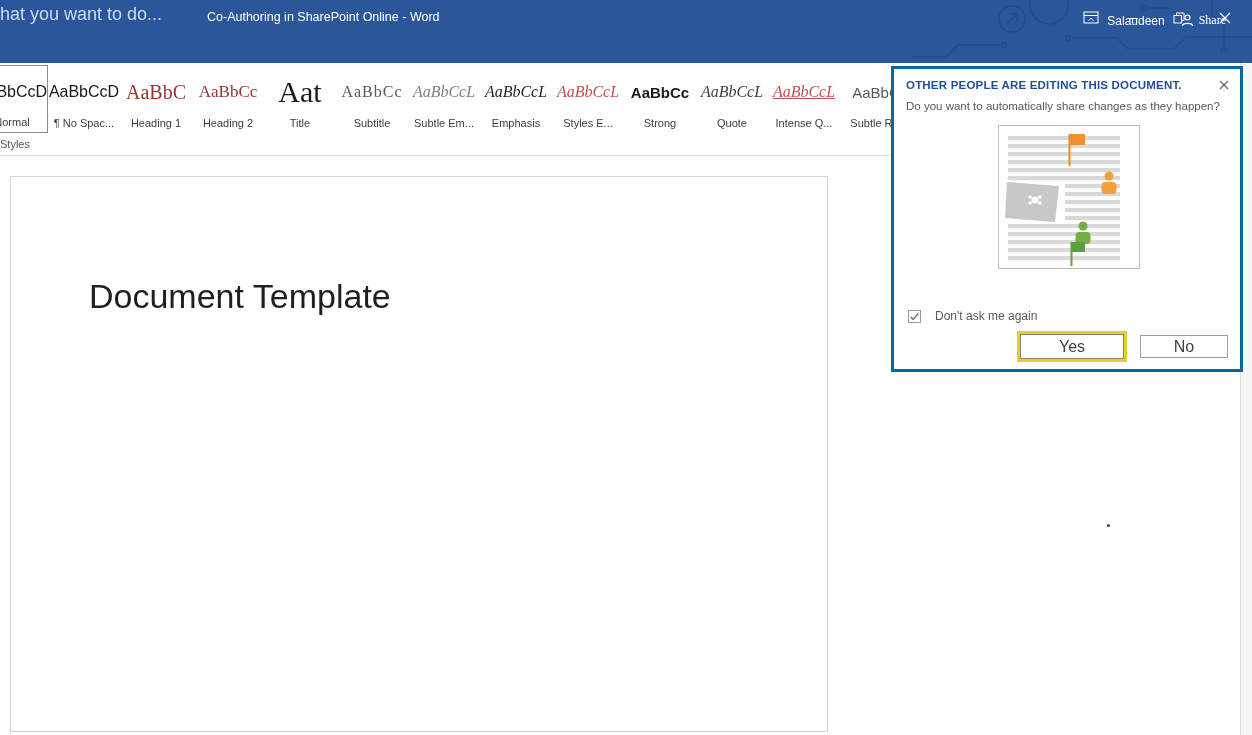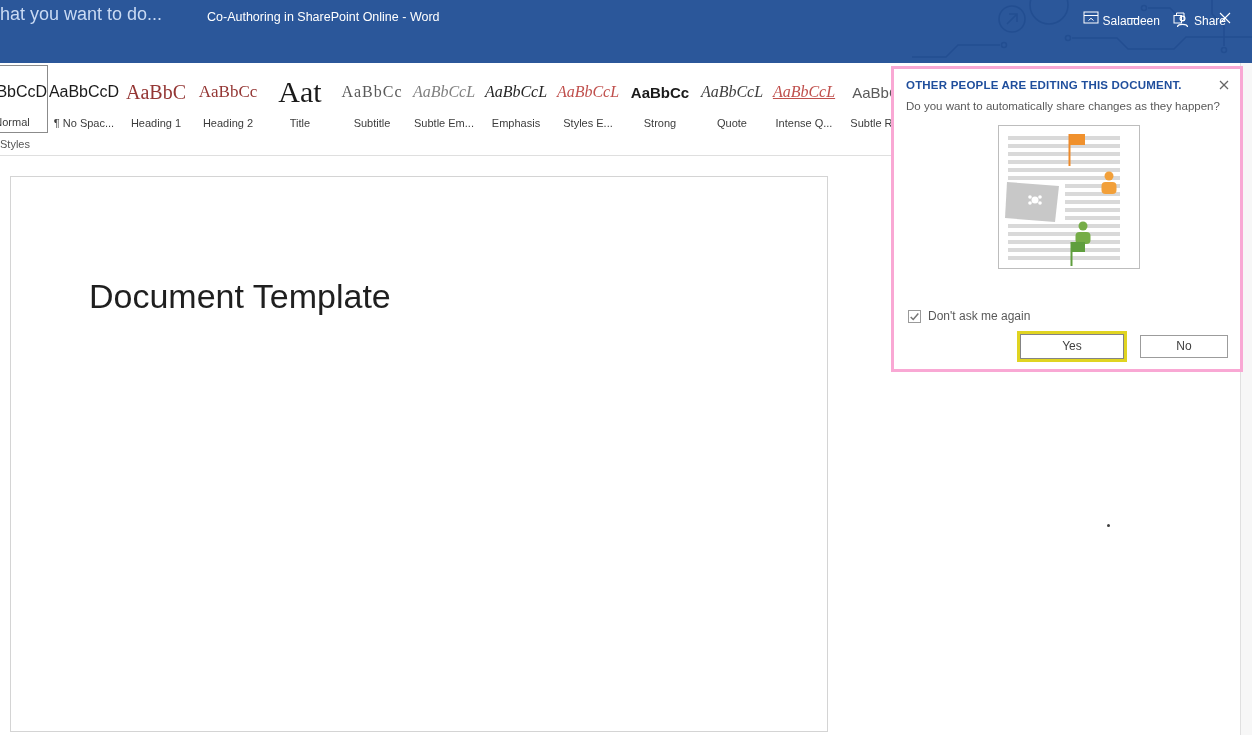--- a/index.html
+++ b/index.html
@@ -13,21 +13,21 @@
   .circuit  { position:absolute; right:0; top:0; z-index:1; pointer-events:none; }
   .window-title { position:absolute; left:175px; top:0; height:35px; line-height:35px;
                   color:#fff; font-size:12.5px; z-index:2; white-space:nowrap;margin-left:32px; }
   .win-controls { position:absolute; right:4px; top:0; height:35px; display:flex; z-index:3; }
   .wc { width:46px; height:35px; display:flex; align-items:center; justify-content:center; cursor:default; }
   .wc.small { width:38px; }
   .tellme { position:absolute; left:0; top:0; height:28px; line-height:28px; color:#c9daf3;
             font-size:18px; z-index:2; white-space:nowrap; }
   .account { position:absolute; right:26px; top:0; height:28px; display:flex; align-items:flex-end;
              gap:16px; color:#fff; font-size:12px; z-index:3; }
-  .share { display:flex; align-items:center; gap:5px; }
+  .share { display:flex; align-items:center; gap:5px;font-family:Liberation Serif, serif; }
 
   
   .ribbon { position:absolute; left:0; top:63px; width:100%; height:93px; background:#fff;
             border-bottom:1px solid #dfdfdf; overflow:hidden; }
   .gallery { position:absolute; left:-24px; top:2px; height:68px; display:flex; }
   .style-item { width:72px; display:flex; flex-direction:column; align-items:center;
                 justify-content:flex-end; padding:2px 0 4px; overflow:hidden; }
   .style-item.selected { border:1px solid #8b8b8b; }
   .pv { flex:1; display:flex; align-items:center; justify-content:center; white-space:nowrap; max-width:100%; }
   .lbl { font-size:11px; color:#3c3c3c; white-space:nowrap; }
@@ -50,33 +50,33 @@
   .page { position:absolute; left:10px; top:176px; width:818px; height:556px; background:#fff;
           border:1px solid #d4d4d4;padding-left:24px; }
   .doc-title { position:absolute; left:78px; top:100px; font-size:34px; color:#1f1f1f; white-space:nowrap; }
   .stray-dot { position:absolute; left:1107px; top:524px; width:3px; height:3px; background:#3f3f3f;
                border-radius:50%; }
   .scrollbar { position:absolute; right:0; top:63px; width:12px; height:672px; background:#f7f7f7;
                border-left:1px solid #e0e0e0; z-index:1; }
 
   
   .popup { position:absolute; left:891px; top:66px; width:352px; height:306px; background:#fff;
-           border:3px solid #f9a8d4; z-index:5; }
+           border:3px solid #0369a1; z-index:5; }
   .popup-heading { position:absolute; left:12px; top:10px; font-size:11.5px; font-weight:bold;
                    color:#1f4e9c; letter-spacing:.2px; white-space:nowrap; }
   .popup-close { position:absolute; right:7px; top:7px; width:18px; height:18px; display:flex;
                  align-items:center; justify-content:center; cursor:default; }
   .popup-question { position:absolute; left:12px; top:31px; font-size:11.5px; color:#595959; white-space:nowrap; }
   .illus { position:absolute; left:104px; top:56px; width:142px; height:144px; border:1px solid #bdbdbd;
            background:#fff; }
-  .chk-row { position:absolute; left:14px; top:240px; display:flex; align-items:center; gap:7px;
+  .chk-row { position:absolute; left:14px; top:240px; display:flex; align-items:center; gap:14px;
              font-size:12px; color:#595959; cursor:default; }
   .chk { width:13px; height:13px; border:1px solid #9a9a9a; background:#fff; display:flex;
          align-items:center; justify-content:center; }
-  .btn { position:absolute; text-align:center; font-size:12px; color:#404040; background:#fff; cursor:default; }
+  .btn { position:absolute; text-align:center; font-size:16px; color:#404040; background:#fff; cursor:default; }
   .btn-yes { left:126px; top:265px; width:104px; height:25px; line-height:23px;
              border:1px solid #848484; box-shadow:0 0 0 3px #e0d421; }
   .btn-no  { left:246px; top:266px; width:88px; height:23px; line-height:21px; border:1px solid #9c9c9c; }
 </style>
 </head>
 <body>
 
 <div class="app">
 
   <div class="titlebar"></div>

